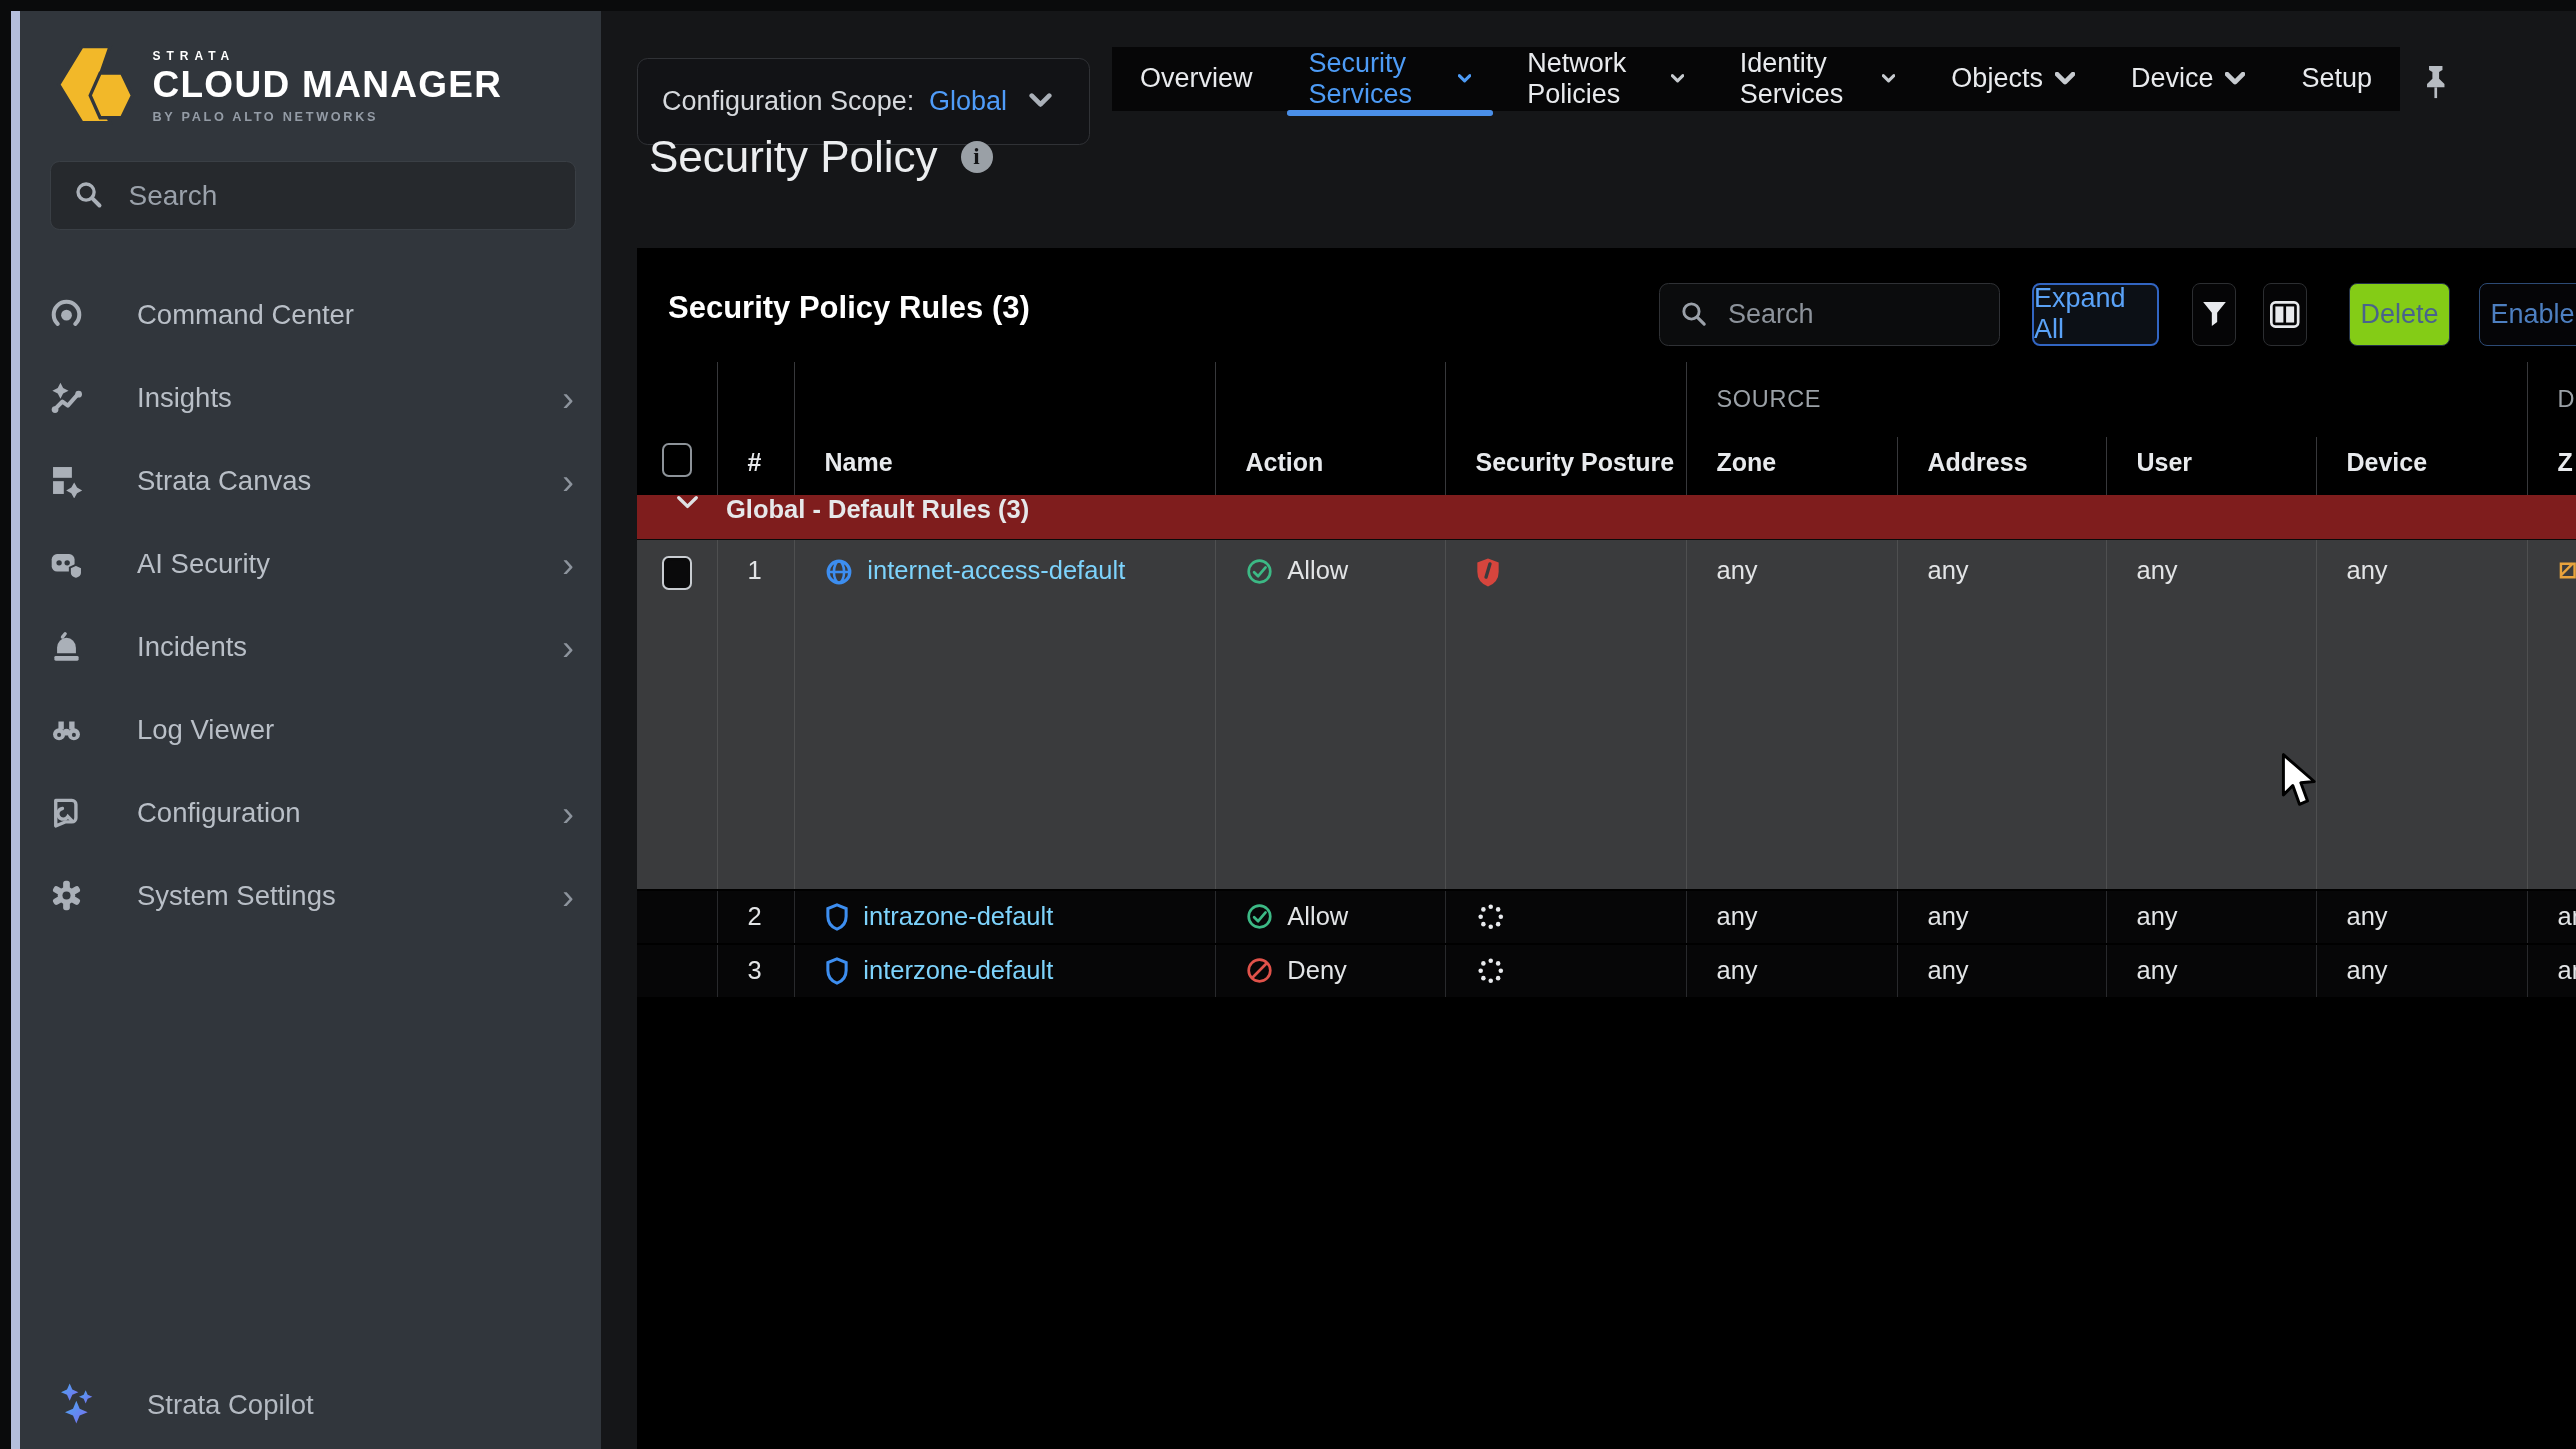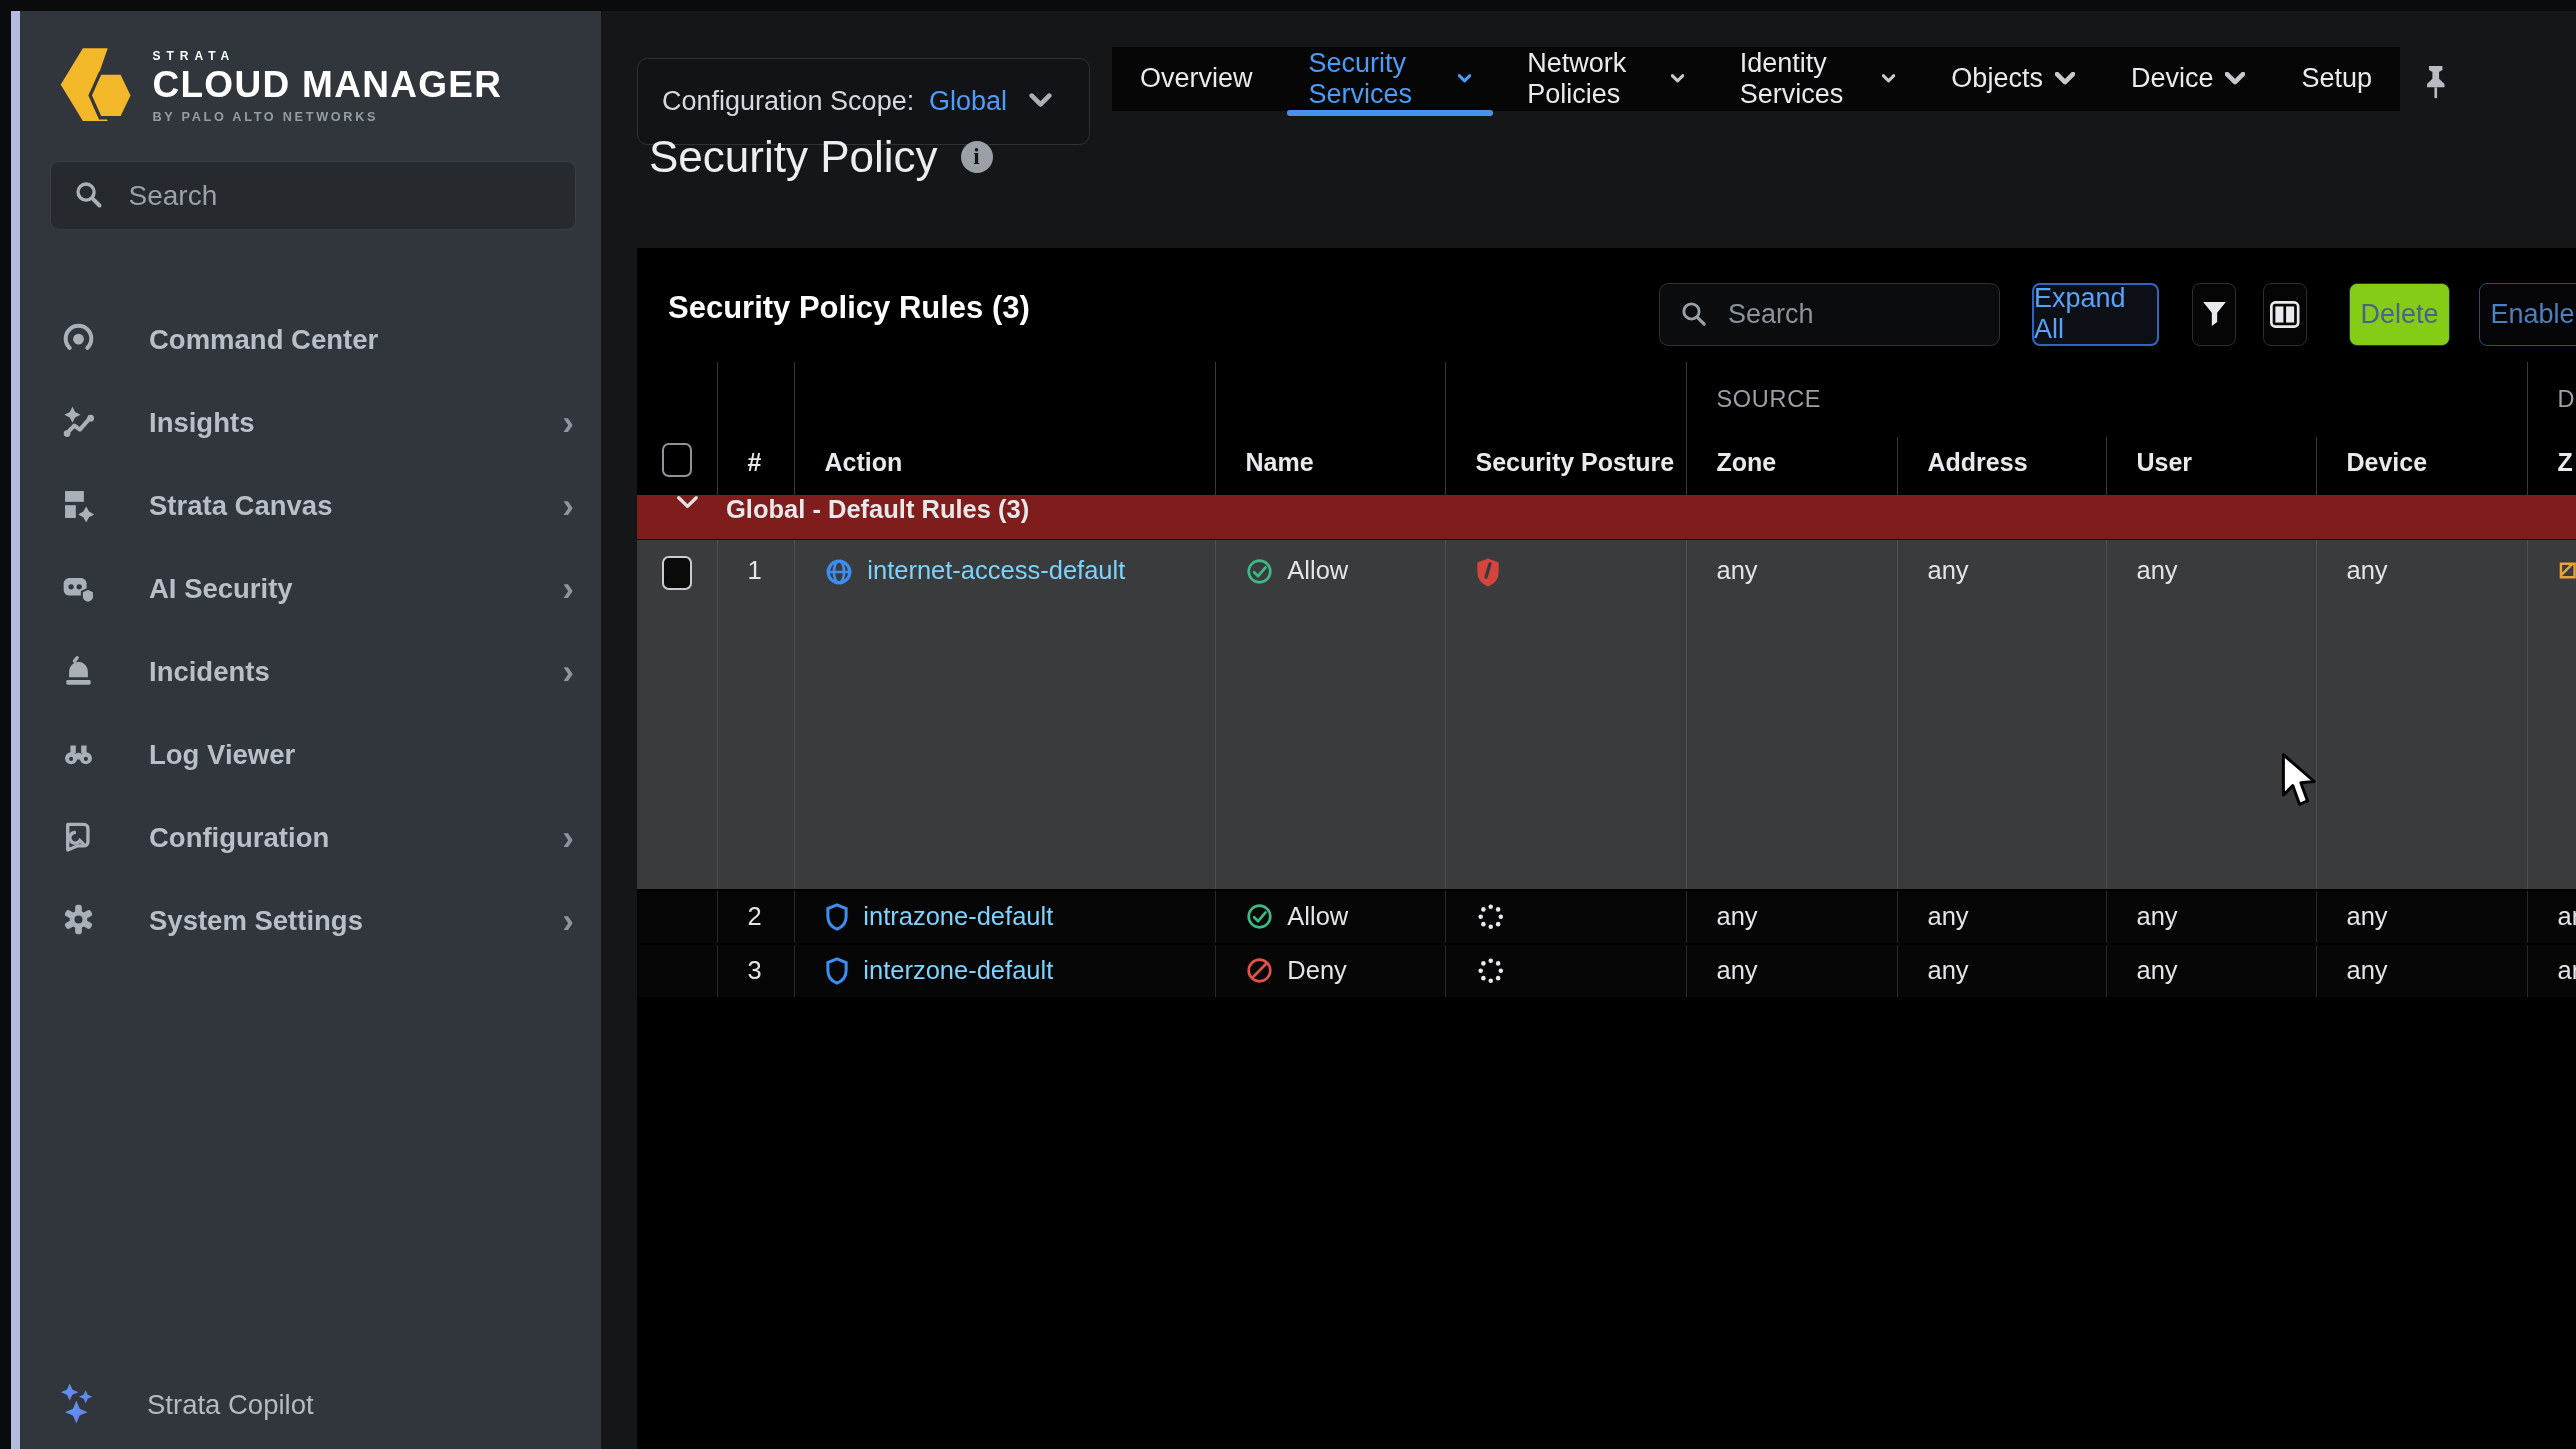--- a/index.html
+++ b/index.html
@@ -12,21 +12,21 @@
   
   .sidebar{position:absolute;left:20px;top:10.7px;width:581px;height:1438px;background:#31363c;display:flex;flex-direction:column;}
   .logo-row{display:flex;align-items:center;gap:17.4px;padding:29.5px 0 0 32px;}
   .logo-text .l1{font-size:12px;font-weight:bold;letter-spacing:6px;color:#fff;}
   .logo-text .l2{font-size:37px;font-weight:bold;letter-spacing:1.3px;color:#fff;margin-top:1.3px;}
   .logo-text .l3{font-size:12.7px;font-weight:bold;letter-spacing:2.7px;color:#949ca6;margin-top:4px;}
   .side-search{margin:28px 25.5px 0 29.5px;height:67px;background:#26292d;border:1.3px solid #3a3f45;border-radius:9.4px;
                display:flex;align-items:center;gap:25.5px;padding:0 23px;}
   .side-search .ph{font-size:28px;color:#9aa1aa;}
   .menu{margin-top:43px;flex:1;}
-  .menu-item{height:83px;display:flex;align-items:flex-end;padding:0 27px 0 39px;cursor:pointer;font-weight:bold;}
+  .menu-item{height:83px;display:flex;align-items:center;padding:0 27px 0 27px;cursor:pointer;}
   .menu-item .mi-ico{width:38px;display:flex;justify-content:center;}
   .menu-item .mi-label{margin-left:52px;font-size:27.5px;color:#b9bfc7;flex:1;}
   .menu-item .chev{font-size:35px;color:#8d949d;line-height:1;}
   .copilot{display:flex;align-items:center;padding:0 27px 12px 39px;height:64px;}
   .copilot .mi-label{margin-left:48px;font-size:27.5px;color:#b4bac2;}
   
   .main{position:absolute;left:601px;top:10.7px;width:1975px;height:1438px;background:#151618;}
   .scopebox{position:absolute;left:36px;top:47px;width:453px;height:87px;border:1.3px solid #303236;border-radius:10.7px;
             background:#121316;display:flex;align-items:center;padding:0 24px;box-sizing:border-box;gap:14.8px;}
   .scopebox .lbl{font-size:27px;color:#d6d9dd;}
@@ -329,24 +329,24 @@
 
       <div class="thead">
         <div class="grid">
           <div class="th-cb">
               <span class="cb"></span>
             </div>
           <div class="th span2">
               <span>#</span>
             </div>
           <div class="th span2">
+              <span>Name</span>
+            </div>
+          <div class="th span2">
               <span>Action</span>
-            </div>
-          <div class="th span2">
-              <span>Name</span>
             </div>
           <div class="th span2">
               <span>Security Posture</span>
             </div>
           <div class="th group" style="grid-column:6 / span 4;">
               <span>SOURCE</span>
             </div>
           <div class="th group nob">
               <span>D</span>
             </div>

